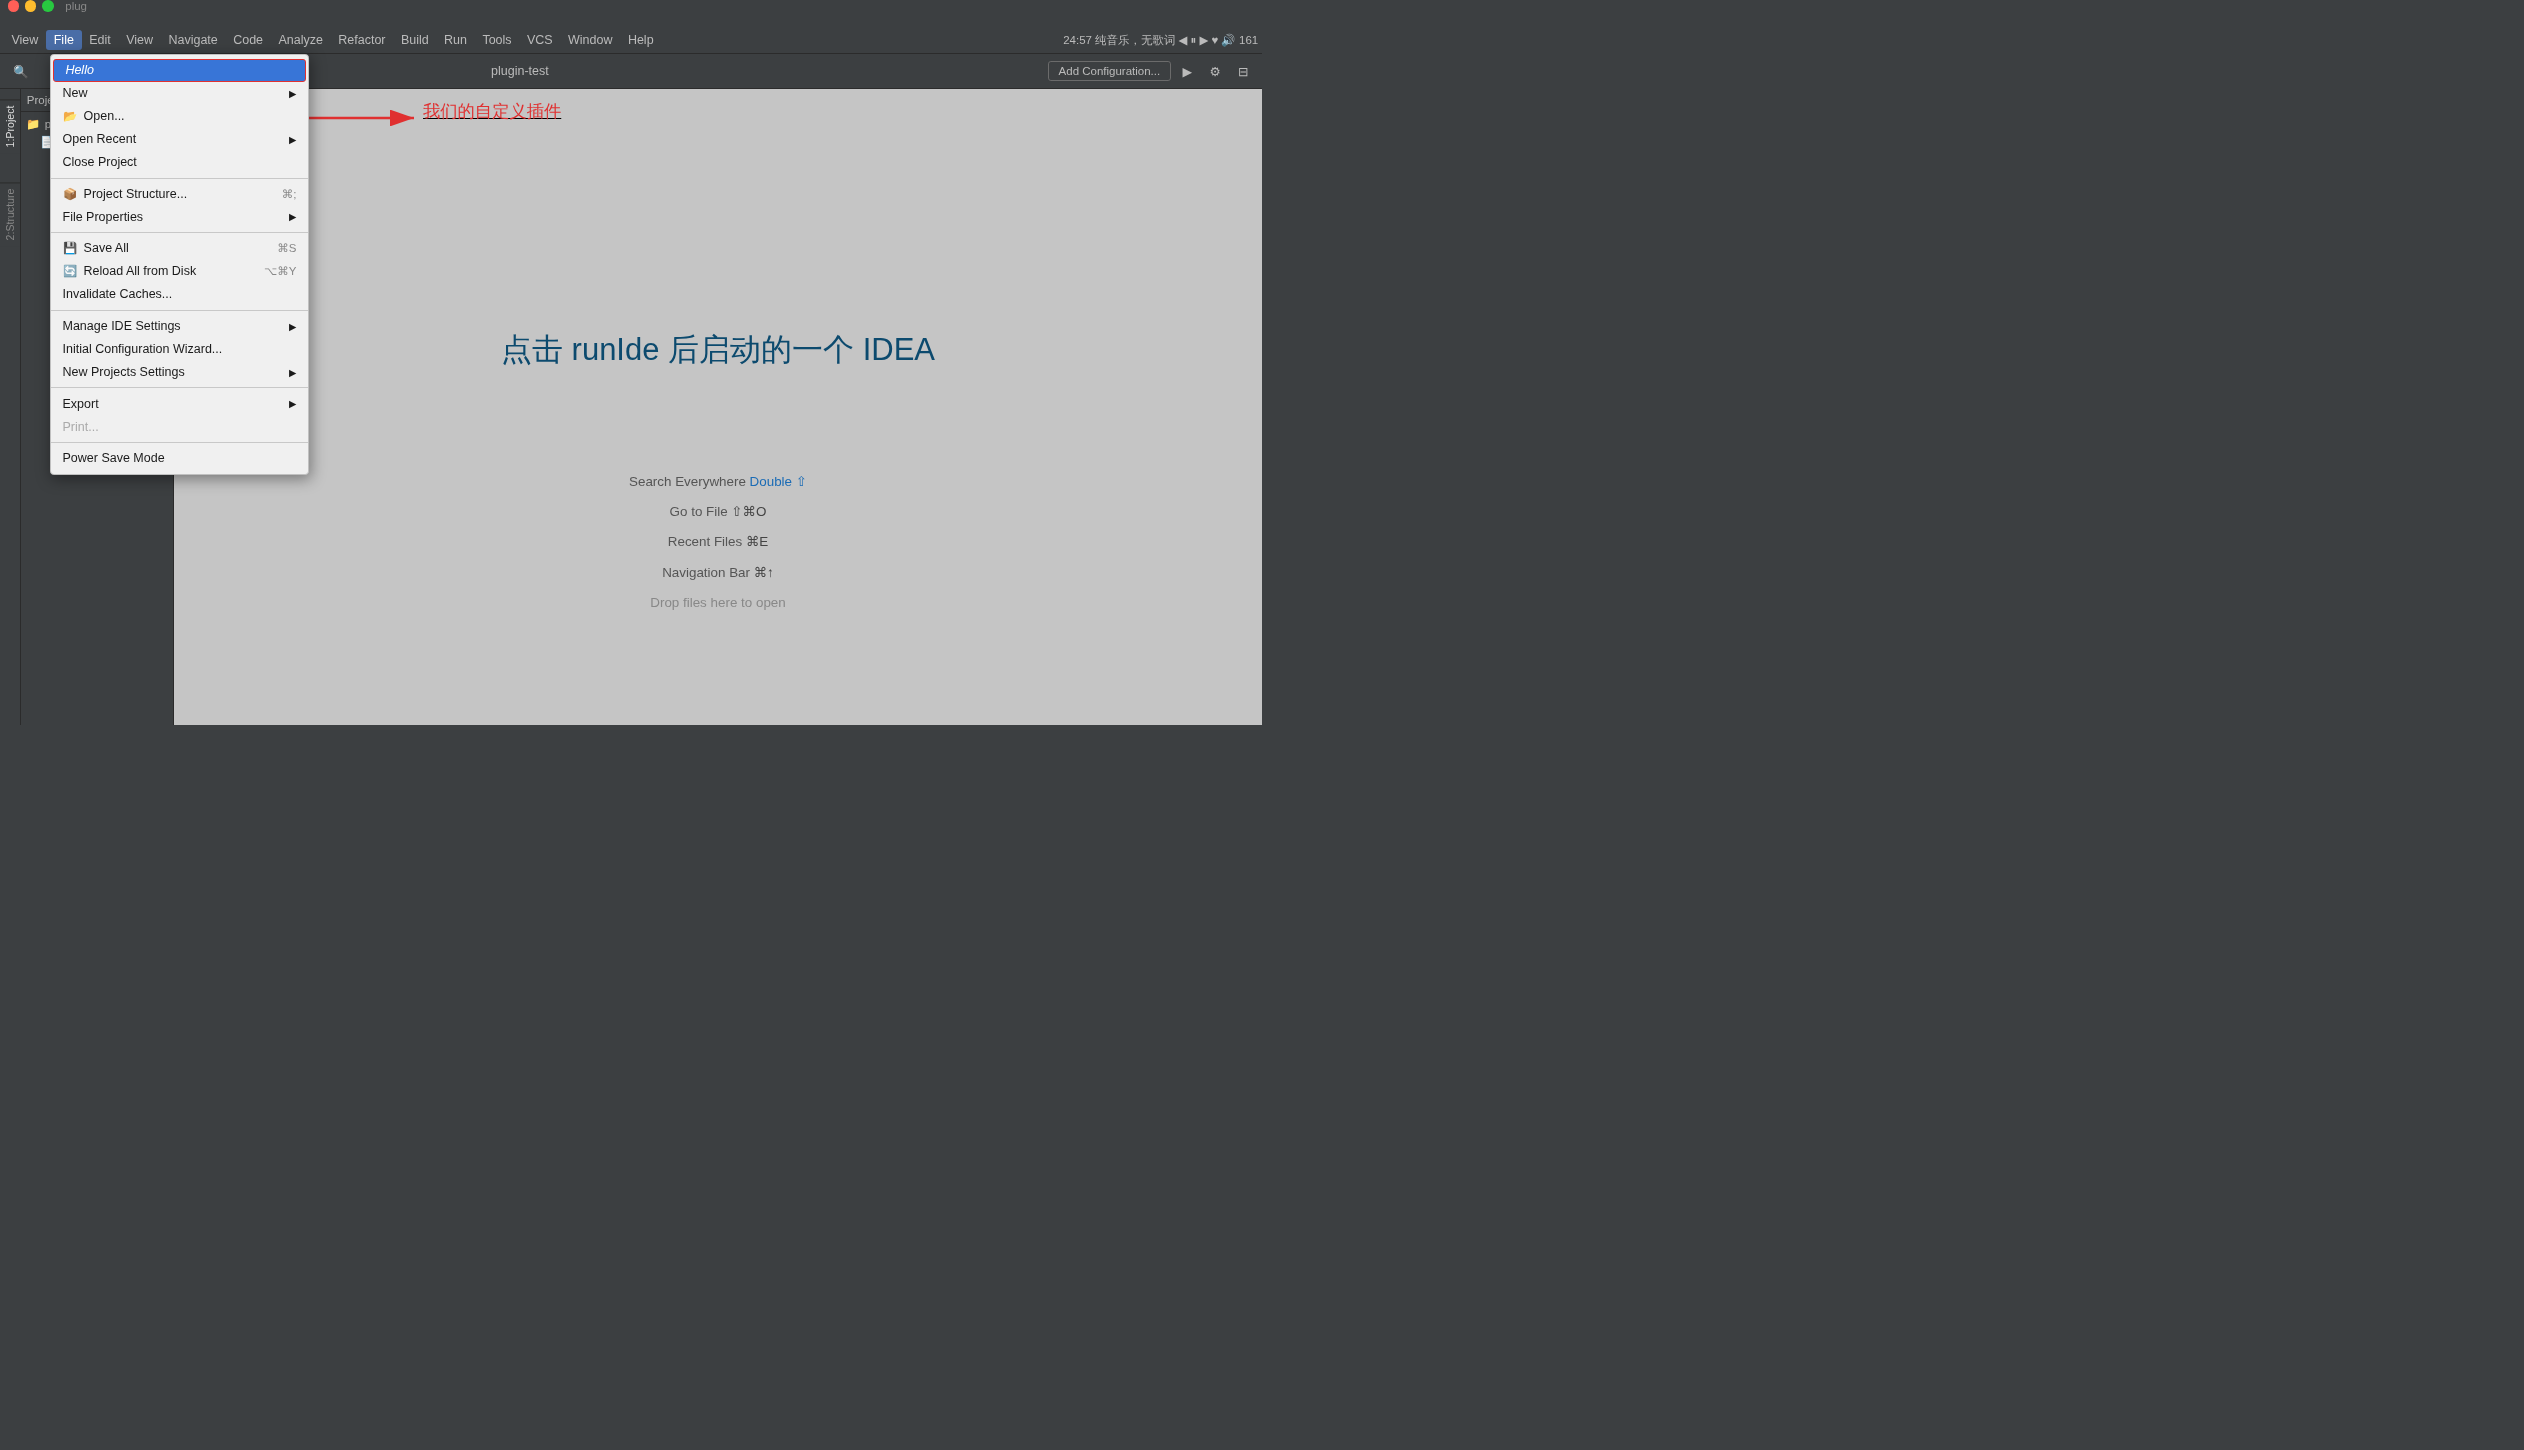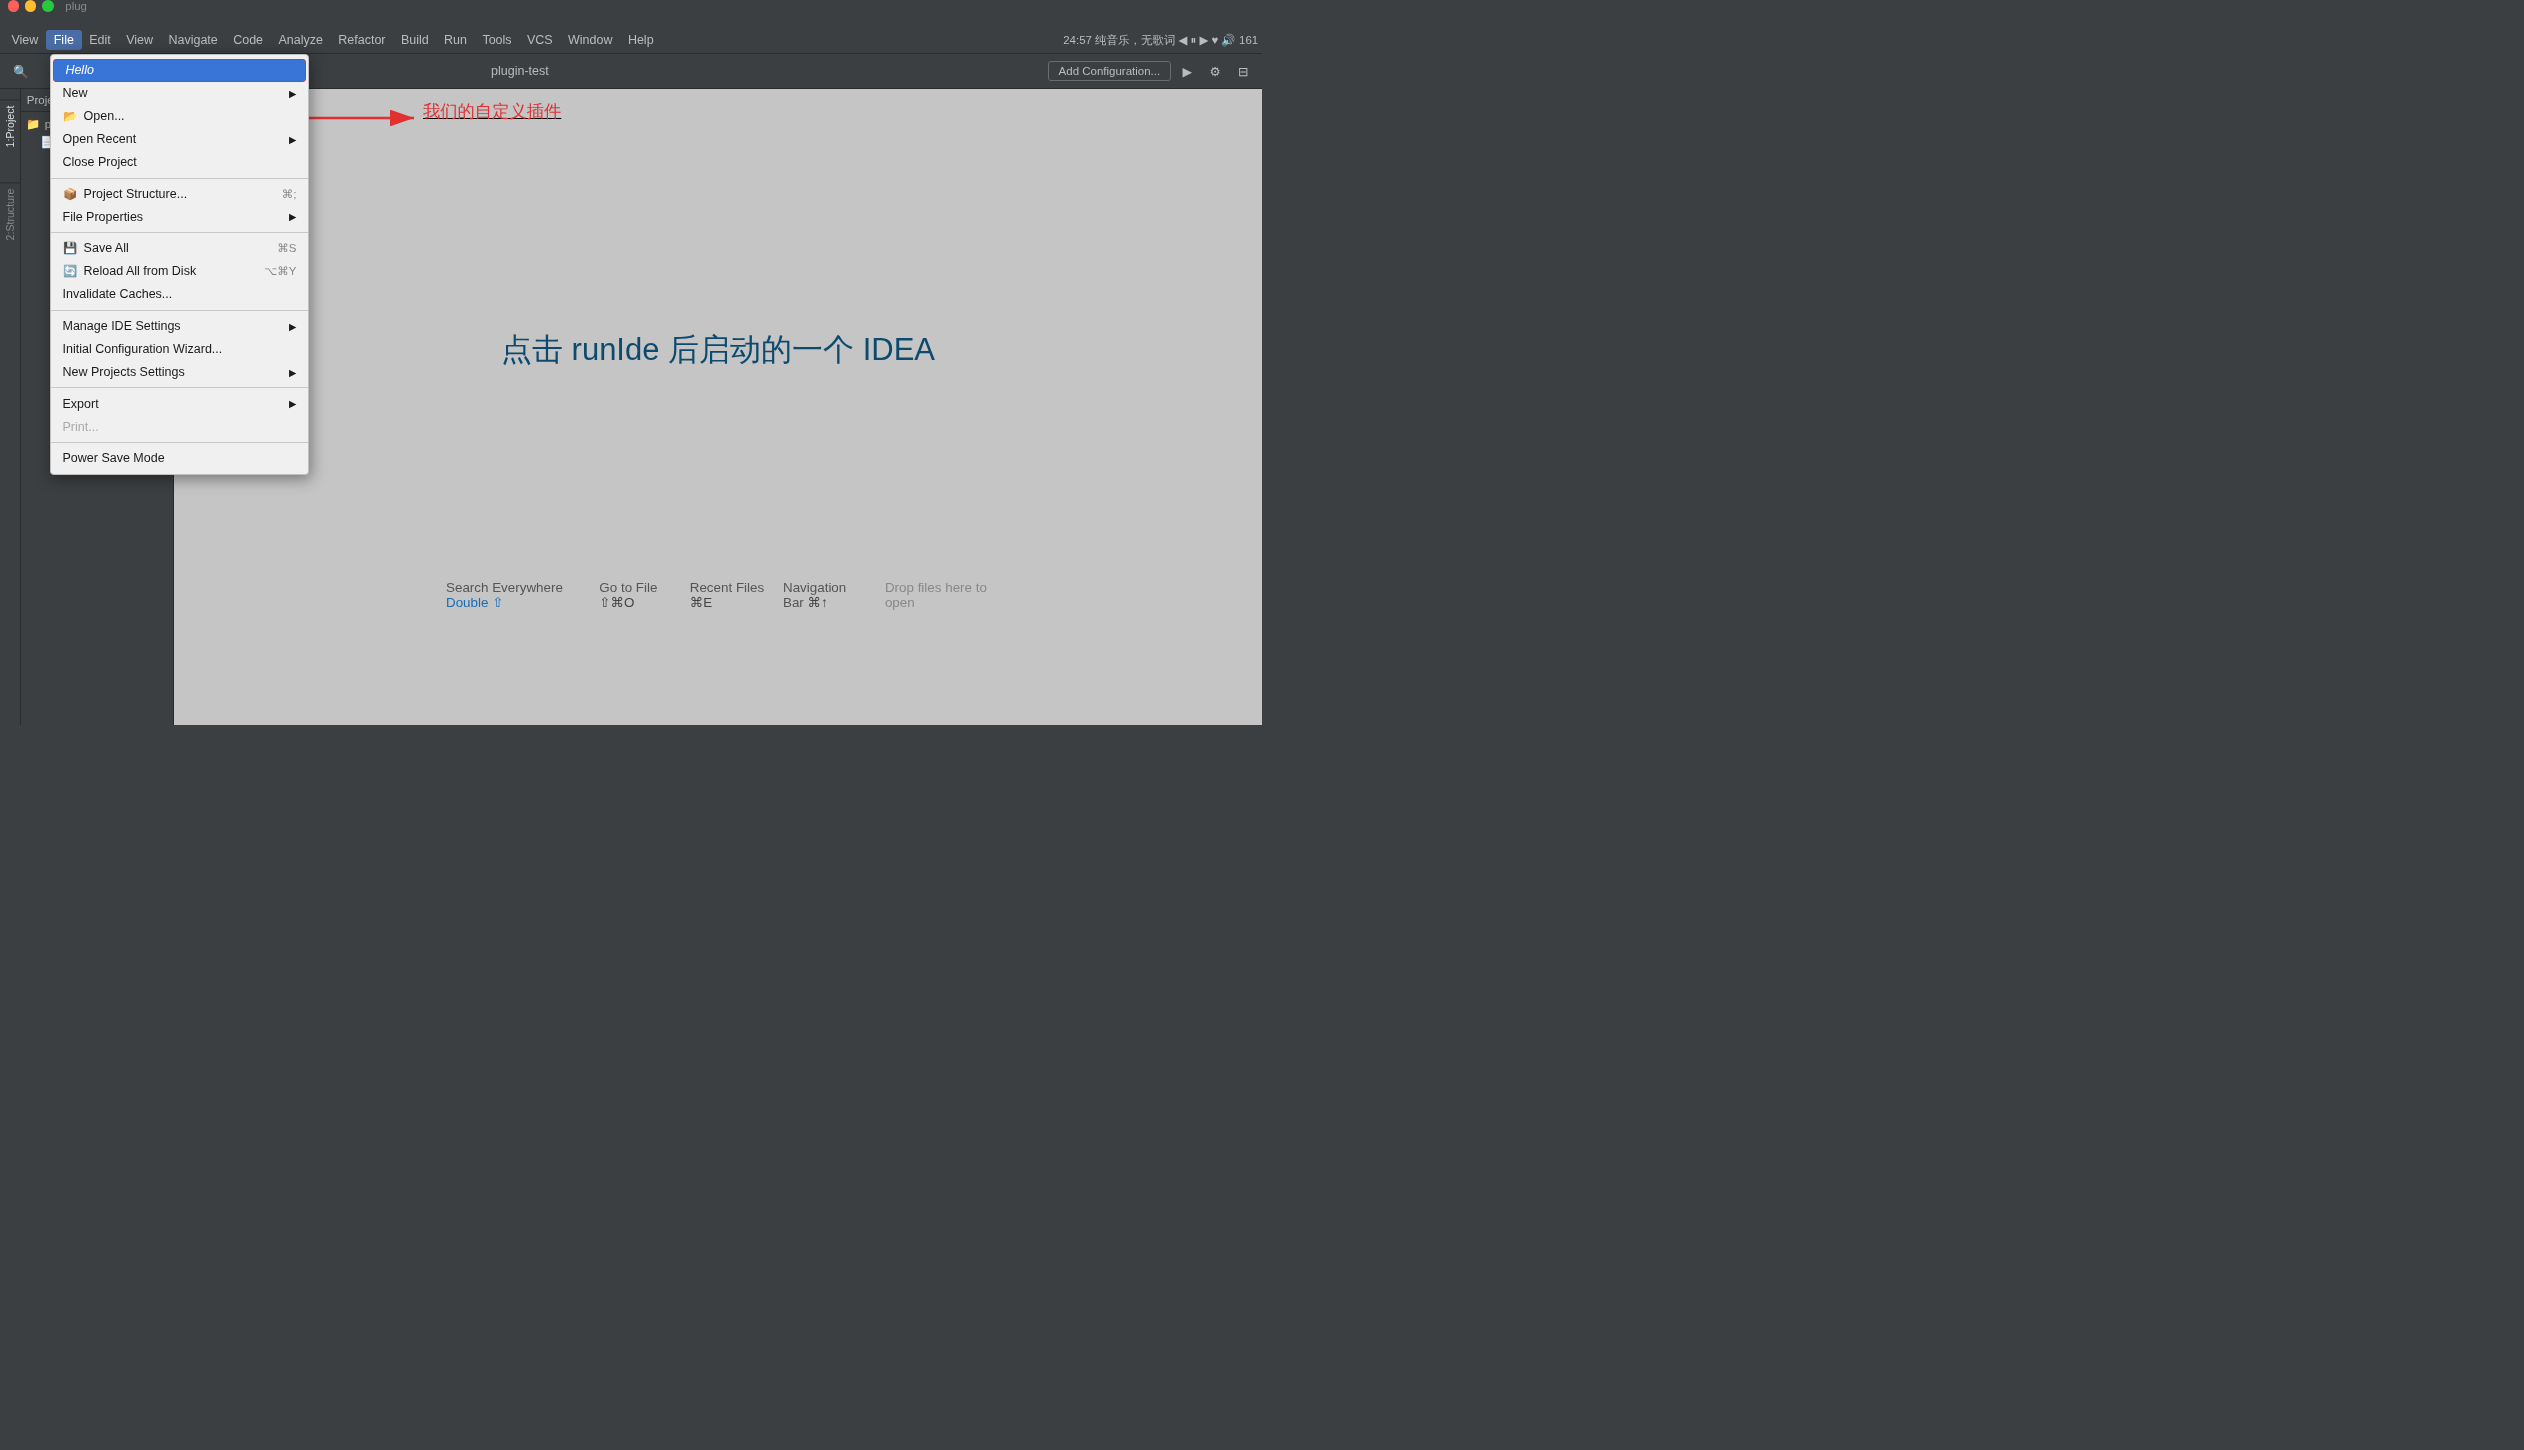--- a/index.html
+++ b/index.html
@@ -144,21 +144,21 @@
       font-weight: normal;
       margin-bottom: 115px;
       text-align: center;
     }
     .content-shortcuts {
       position: absolute;
       bottom: 115px;
       left: 50%;
       transform: translateX(-50%);
       display: flex;
-      flex-direction: row;
+      flex-direction: column;
       align-items: center;
       gap: 15.3px;
     }
     .shortcut-line {
       color: #555;
       font-size: 13.4px;
     }
     .shortcut-line a, .shortcut-link {
       color: #1a6bb5;
       text-decoration: none;

